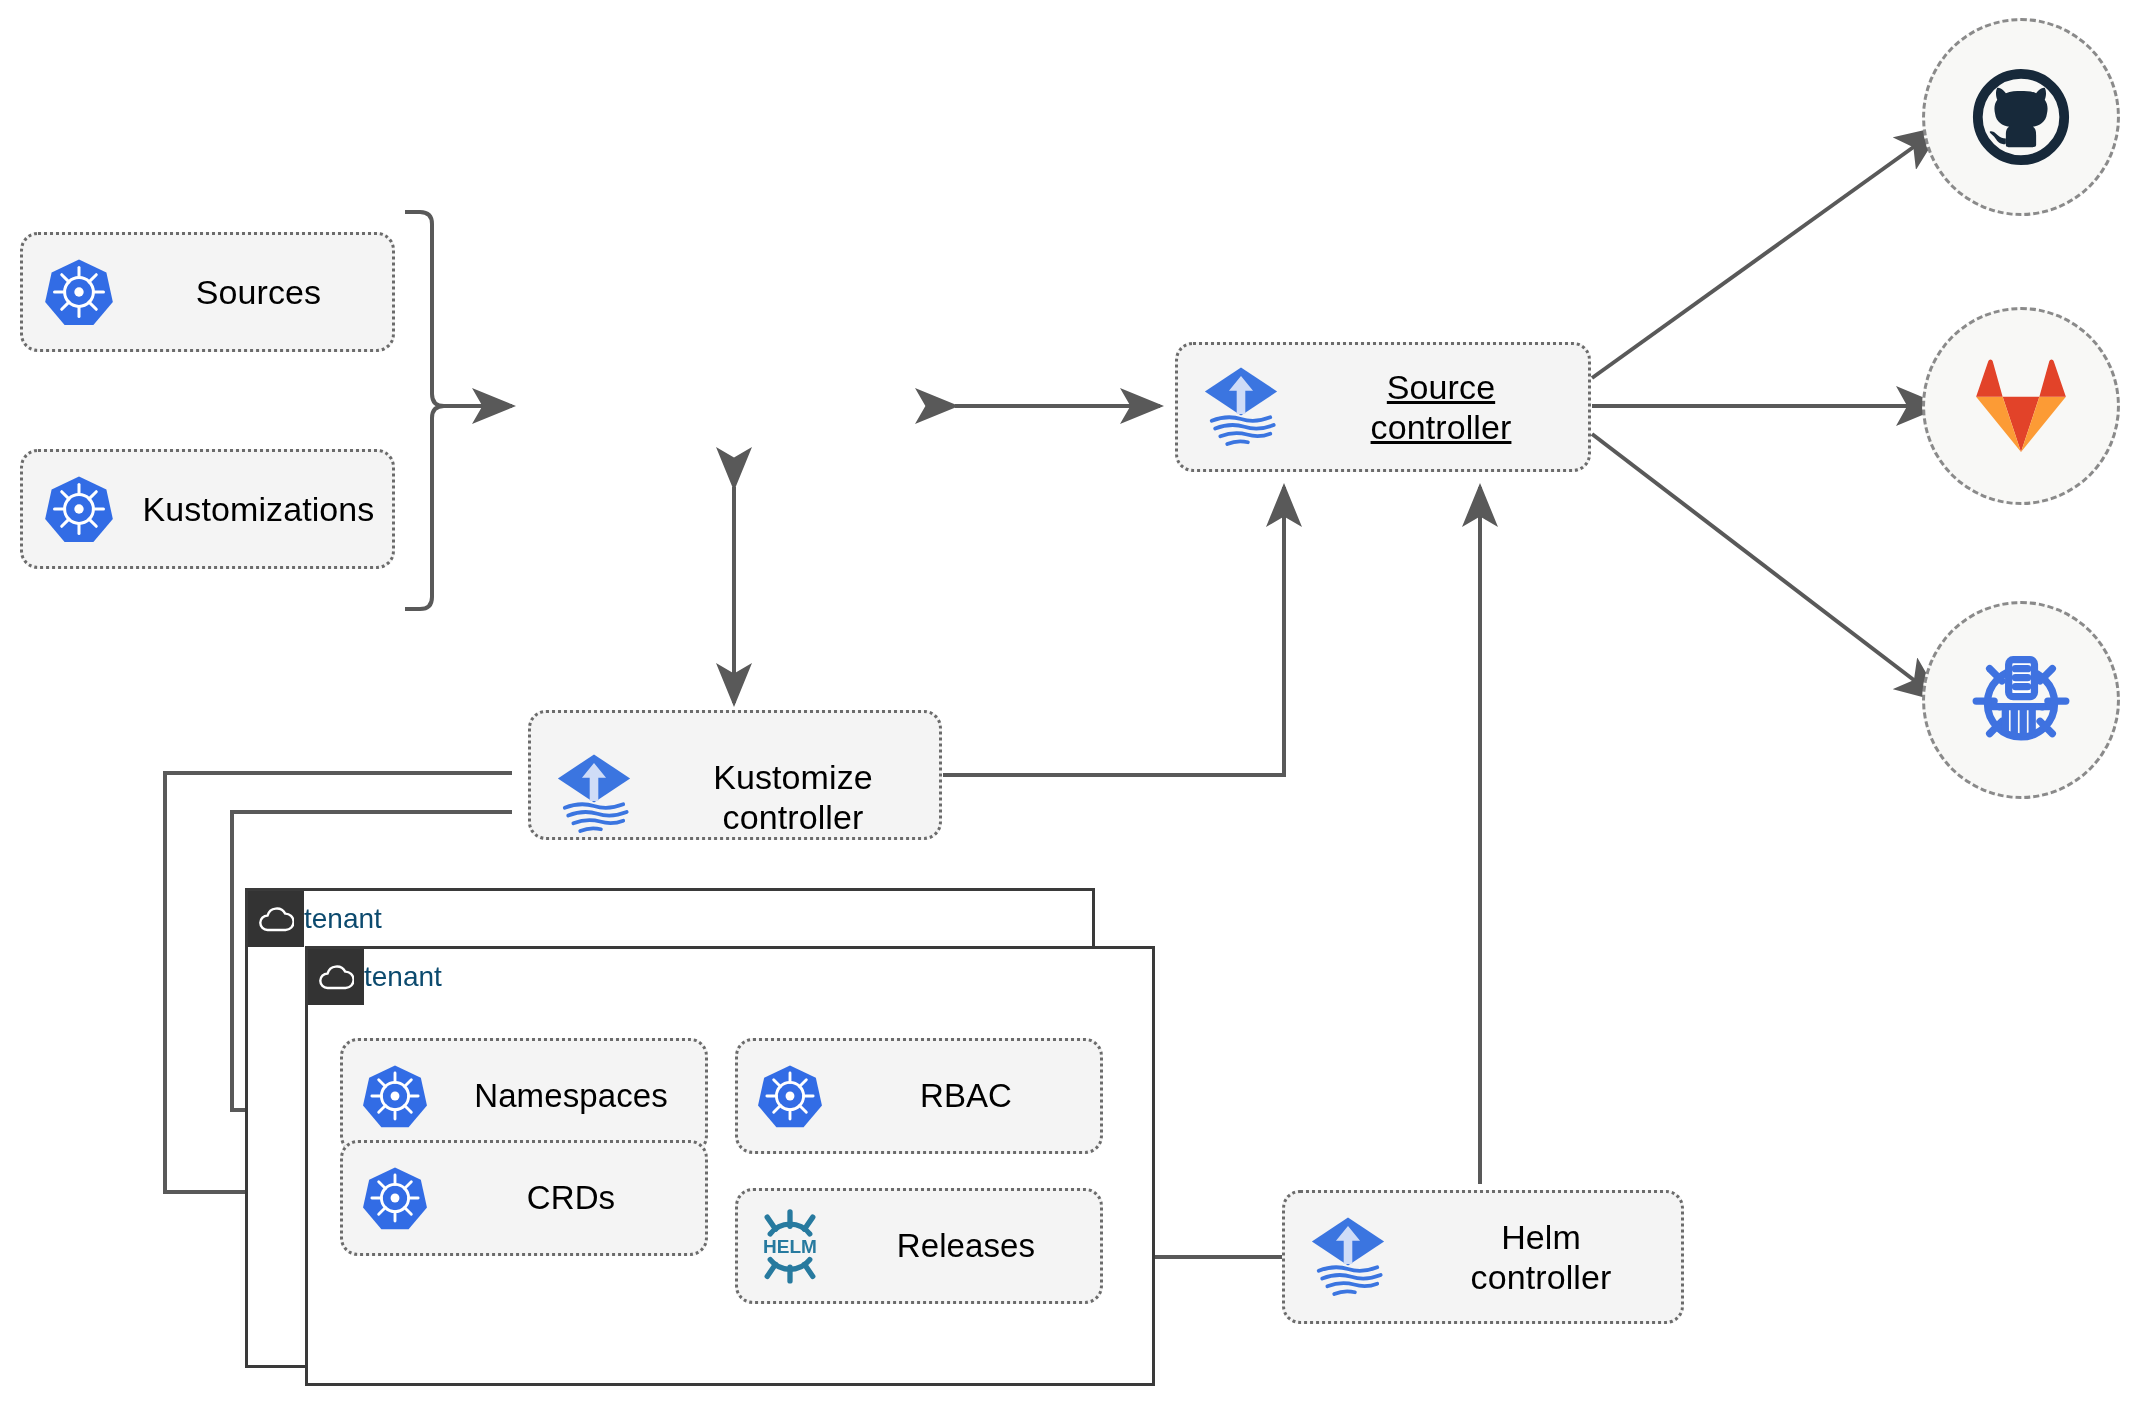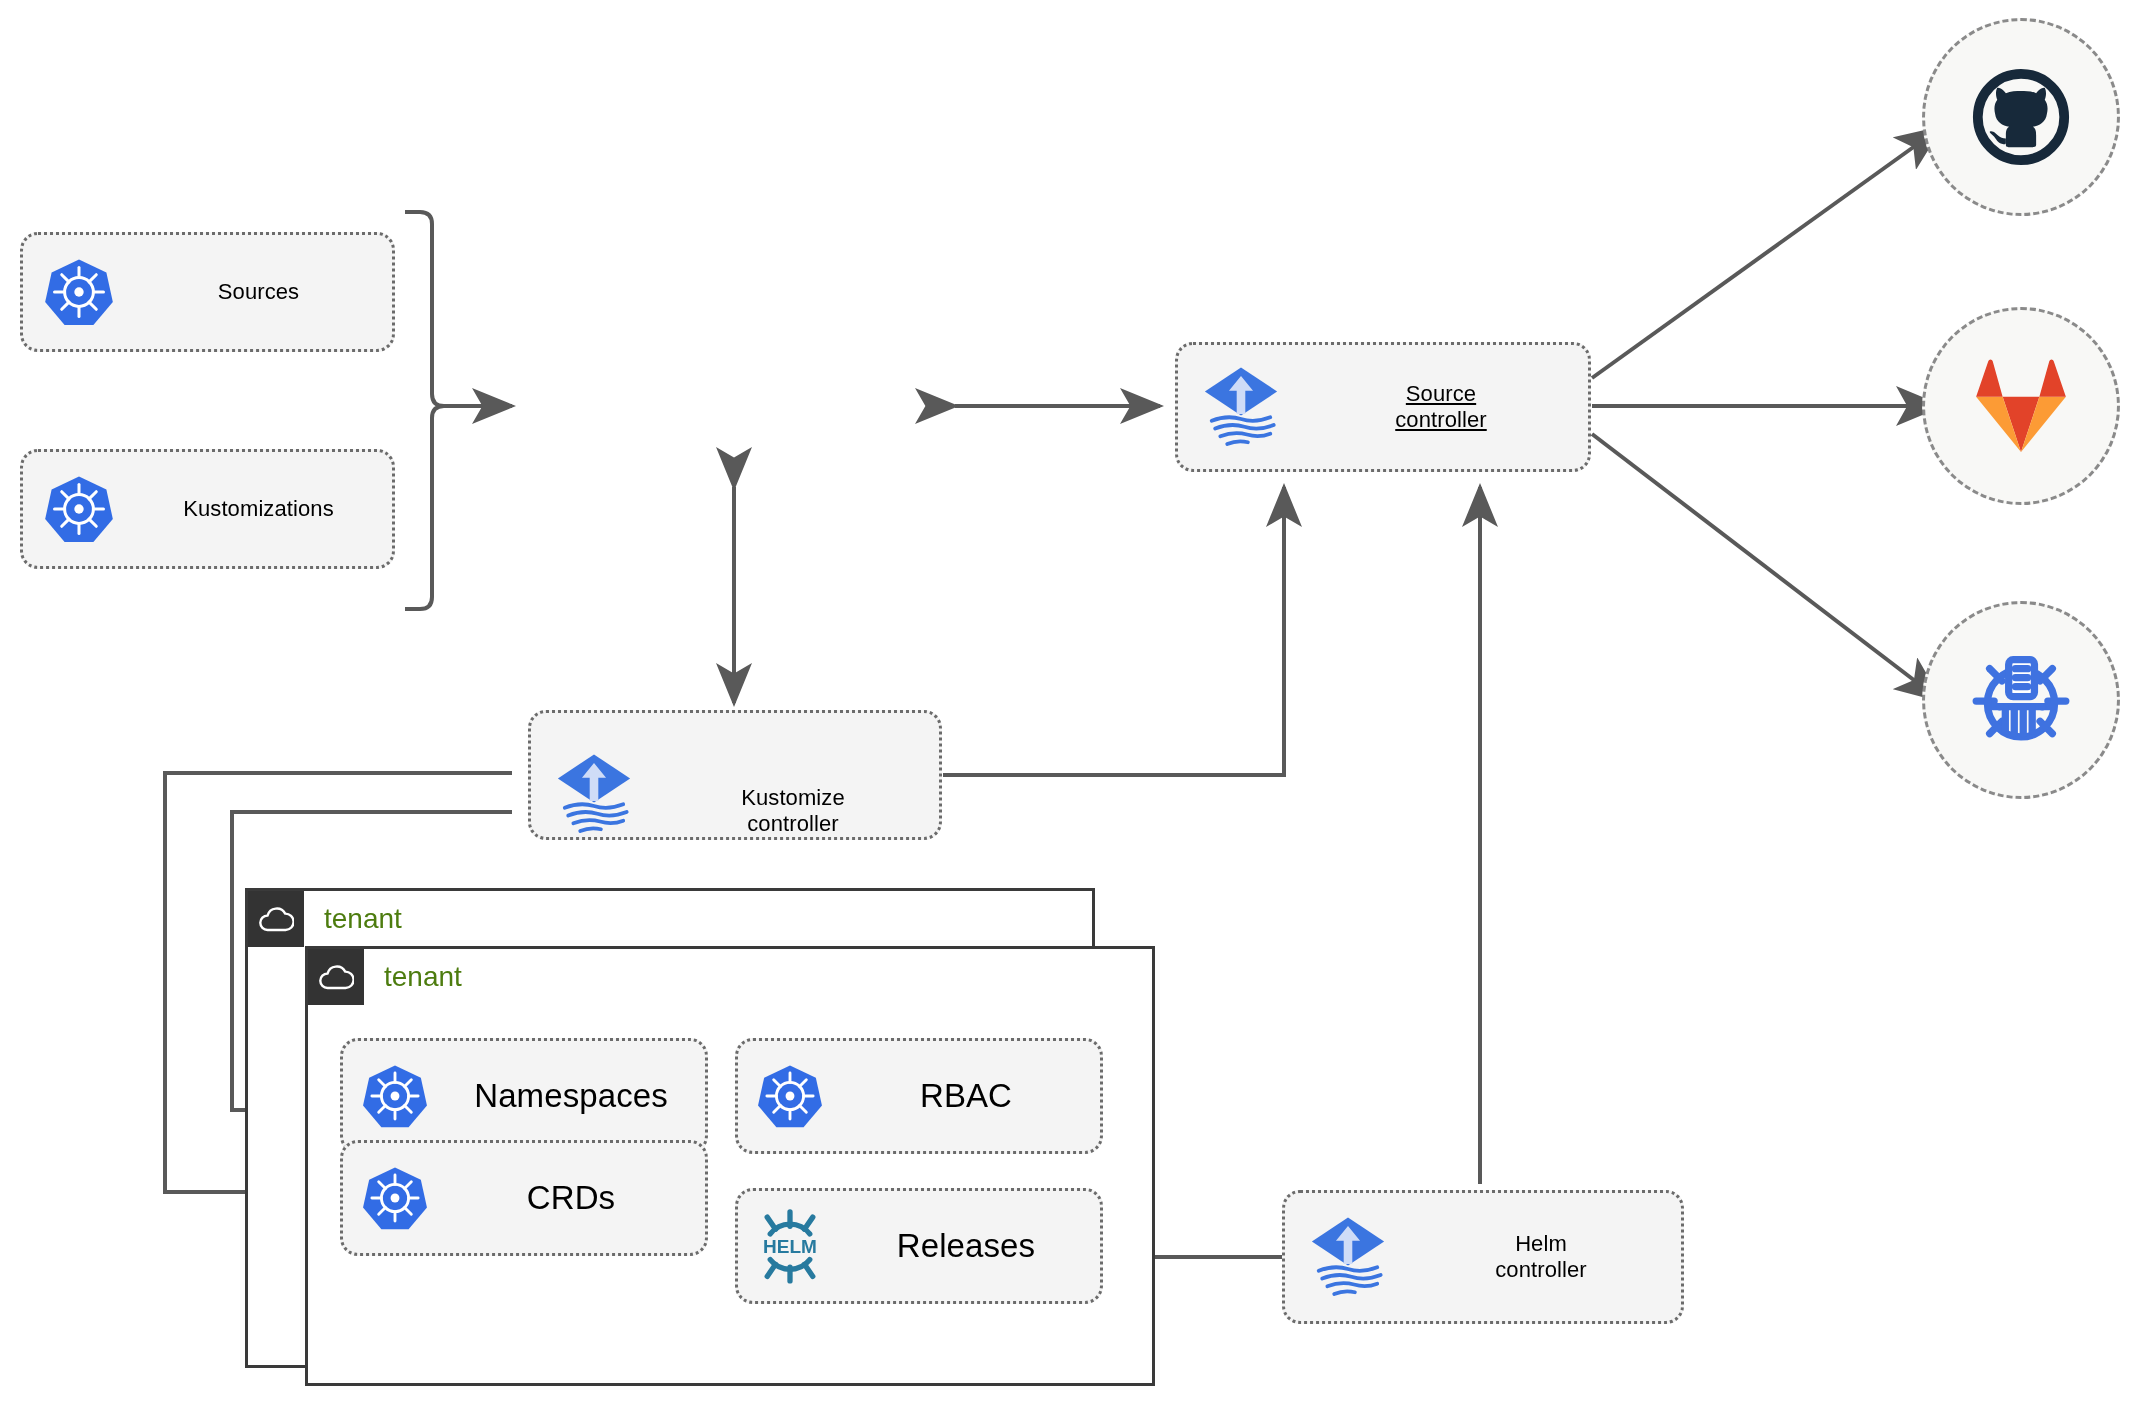--- a/index.html
+++ b/index.html
@@ -12,21 +12,21 @@
     background:#f4f4f4;
     border:3px dotted #6b6b6b;
     border-radius:18px;
     display:flex;align-items:center;
     box-sizing:border-box;
     z-index:5;
   }
   .node .ico{flex:0 0 auto;display:flex;align-items:center;justify-content:center;}
   .node .lbl{
     flex:1 1 auto;text-align:center;color:#000;
-    font-size:22px;line-height:1.18;letter-spacing:.1px;
+    font-size:34px;line-height:1.18;letter-spacing:.1px;
     white-space:pre-line;padding-right:10px;
   }
   .node.small .lbl{font-size:33px;}
 
   
   .circ{
     position:absolute;border-radius:50%;
     background:#f8f8f6;border:3px dashed #8a8a8a;
     display:flex;align-items:center;justify-content:center;
     box-sizing:border-box;z-index:5;
@@ -38,21 +38,21 @@
     box-sizing:border-box;z-index:3;
   }
   .tenant .thead{
     position:absolute;left:0;top:0;height:56px;display:flex;align-items:center;
   }
   .tenant .tbadge{
     width:56px;height:56px;background:#333333;
     display:flex;align-items:center;justify-content:center;
   }
   .tenant .tname{
-    font-size:28px;color:#4d7c0f;margin-left:20px;
+    font-size:28px;color:#0c4a6e;
   }
 
   
   #wires{position:absolute;left:0;top:0;width:2144px;height:1407px;z-index:1;pointer-events:none;}
   .wire{stroke:#595959;stroke-width:4;fill:none;}
 </style>
 </head>
 <body>
 
 <div id="canvas">

